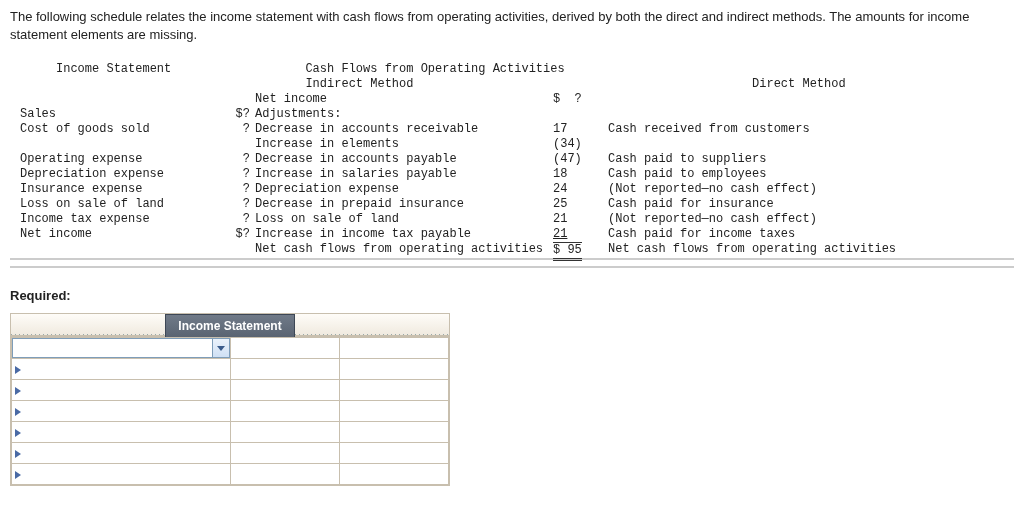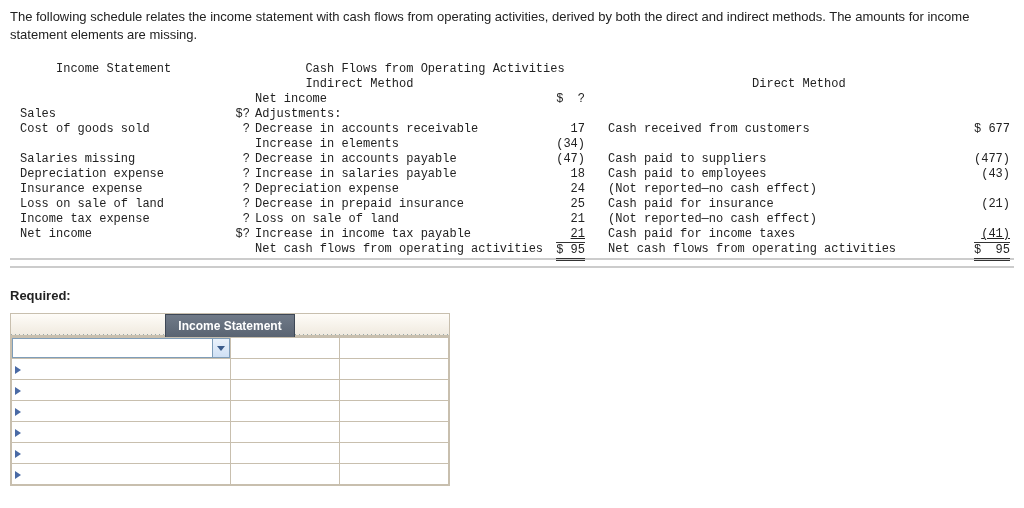--- a/index.html
+++ b/index.html
@@ -126,39 +126,39 @@
     margin-top: 4px;
   }
   
   .schedule {
     position: relative;
     height: 190px;
   }
   .col-is   { position:absolute; left:  10px; top:0; width:220px; }
   .col-isv  { position:absolute; left: 200px; top:0; width: 40px; text-align:right; }
   .col-ind  { position:absolute; left: 245px; top:0; width:320px; }
-  .col-indv { position:absolute; left: 520px; top:0; width: 55px; text-align:right; }
+  .col-indv { position:absolute; left: 543px; top:0; width: 55px; }
   .col-dir  { position:absolute; left: 598px; top:0; width:320px; }
   .col-dirv { position:absolute; left: 940px; top:0; width: 60px; text-align:right; }
 </style>
 </head>
 <body>
 
 <div class="intro">The following schedule relates the income statement with cash flows from operating activities, derived by both the direct and indirect methods. The amounts for income statement elements are missing.</div>
 
 <div class="schedule-wrap">
   <div class="schedule mono">
     
     <div class="col-is"><span>     <span>Income Statement</span></span>
 <span> </span>
 <span> </span>
 <span>Sales</span>
 <span>Cost of goods sold</span>
 <span> </span>
-<span>Salaries missing</span>
+<span>Operating expense</span>
 <span>Depreciation expense</span>
 <span>Insurance expense</span>
 <span>Loss on sale of land</span>
 <span>Income tax expense</span>
 <span>Net income</span>
 </div>
 
     <div class="col-isv"><span> </span>
 <span> </span>
 <span> </span>
@@ -211,34 +211,20 @@
 <span> </span>
 <span>Cash paid to suppliers</span>
 <span>Cash paid to employees</span>
 <span>(Not reported—no cash effect)</span>
 <span>Cash paid for insurance</span>
 <span>(Not reported—no cash effect)</span>
 <span>Cash paid for income taxes</span>
 <span>Net cash flows from operating activities</span>
 </div>
 
-    <div class="col-dirv"><span> </span>
-<span> </span>
-<span> </span>
-<span> </span>
-<span>$ 677</span>
-<span> </span>
-<span>(477)</span>
-<span>(43)</span>
-<span> </span>
-<span>(21)</span>
-<span> </span>
-<span style="text-decoration:underline">(41)</span>
-<span style="border-bottom:3px double #333;border-top:1px solid #333;display:inline-block">$  95</span>
-</div>
   </div>
 </div>
 <div class="row-sep"></div>
 
 <div class="required-block">
   <b>Required:</b><br>
 </div>
 
 <div class="answer-area">
   <div class="tabbar">

